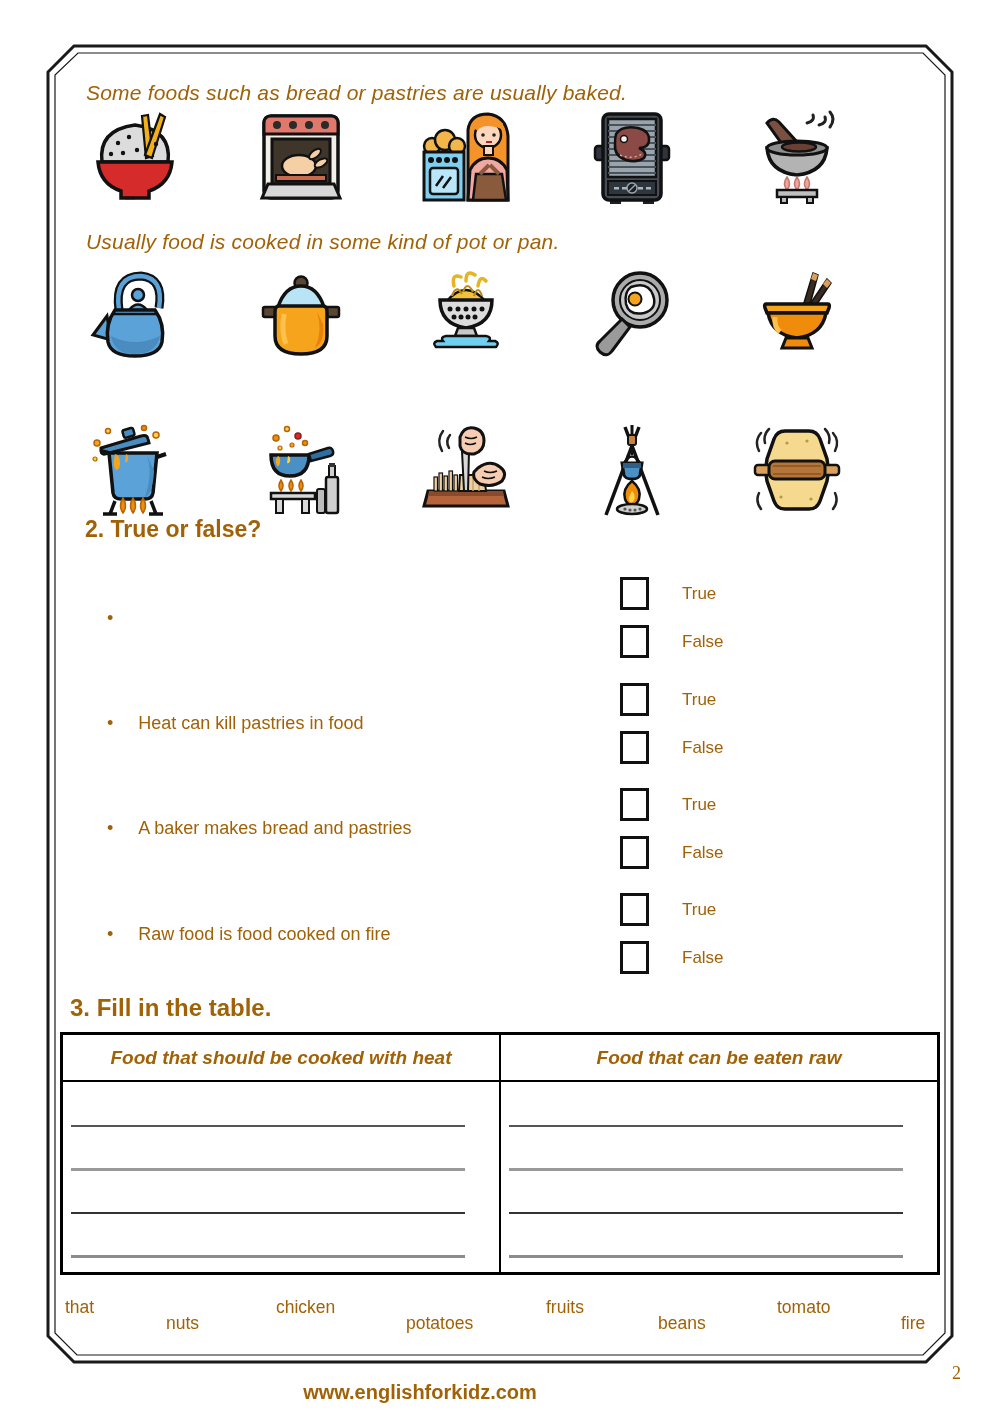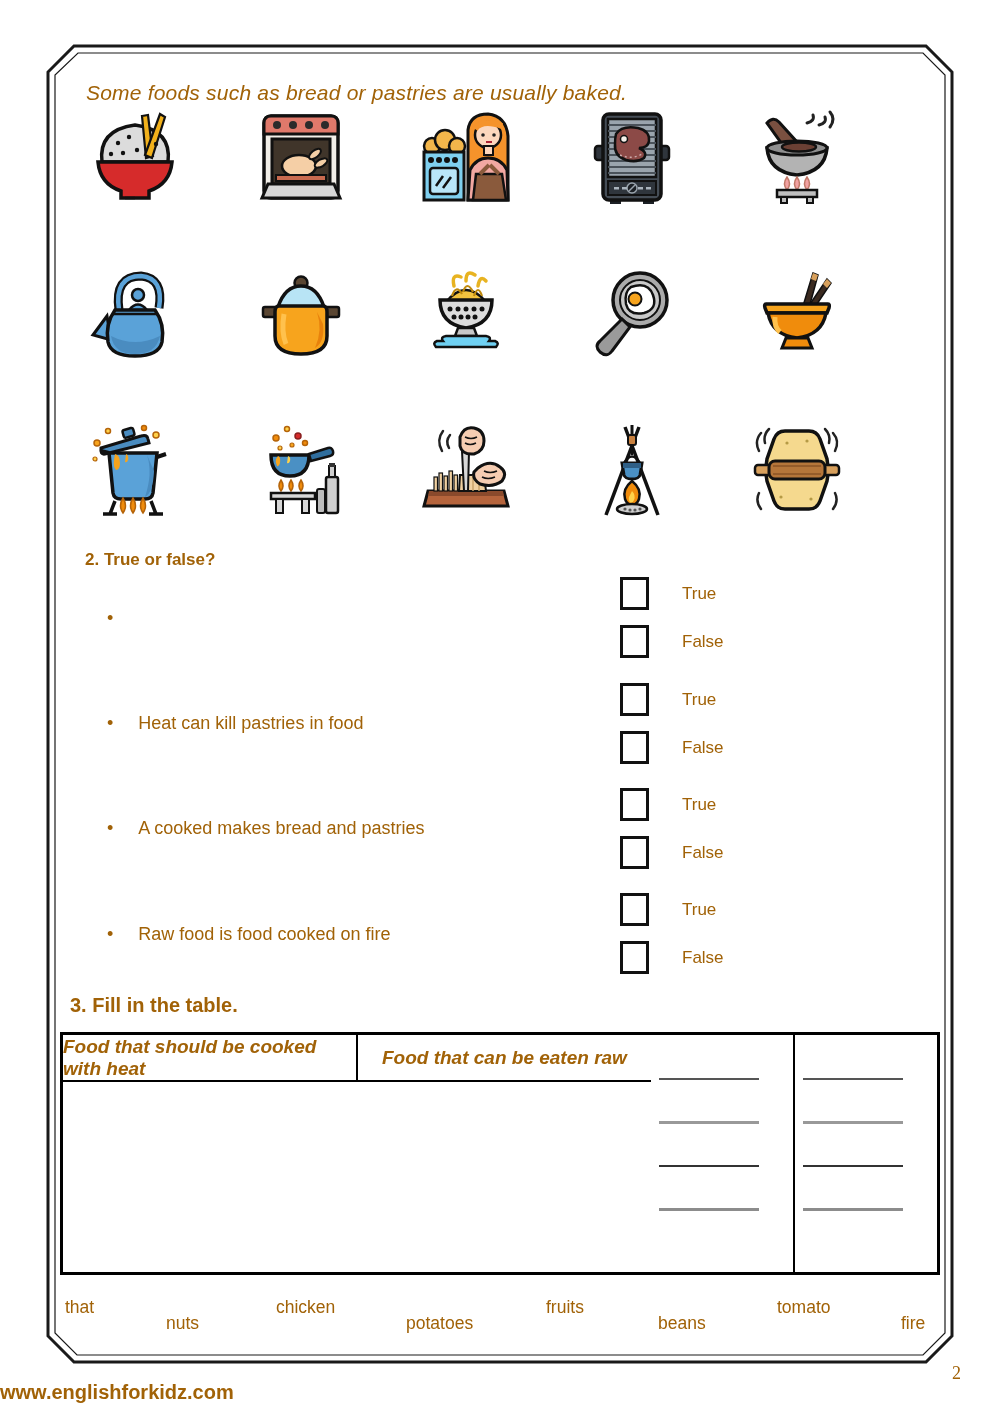--- a/index.html
+++ b/index.html
@@ -3,43 +3,43 @@
 <meta charset="utf-8">
 <style>
   html,body{margin:0;padding:0;background:#ffffff;}
   .page{position:relative;width:1000px;height:1415px;background:#ffffff;
         font-family:"Liberation Sans",sans-serif;color:#a16207;overflow:hidden;}
   .border-svg{position:absolute;left:0;top:0;}
   .sentence{position:absolute;left:86px;font-style:italic;font-size:21px;letter-spacing:.2px;white-space:nowrap;}
   .icon-row{position:absolute;left:85px;width:762px;display:flex;justify-content:space-between;}
   .icon{width:100px;height:100px;display:block;}
   .icon svg{width:100%;height:100%;display:block;}
-  .tf-heading{position:absolute;left:85px;top:550px;font-size:17px;font-weight:bold;margin:0;}
+  .tf-heading{position:absolute;left:85px;top:516px;font-size:23px;font-weight:bold;margin:0;}
   .statement{position:absolute;left:107px;width:505px;display:flex;gap:25px;font-size:18px;line-height:22px;}
   .bullet{flex:0 0 auto;}
   .cb-group{position:absolute;left:620px;}
   .cb-row{display:flex;align-items:center;gap:33px;height:33px;margin-bottom:15px;}
   .checkbox{width:23px;height:27px;border:3px solid #111;background:#fff;display:inline-block;flex:0 0 auto;}
   .cb-label{font-size:17px;}
-  .ft-heading{position:absolute;left:70px;top:994px;font-size:20px;font-weight:bold;margin:0;}
+  .ft-heading{position:absolute;left:70px;top:994px;font-size:24px;font-weight:bold;margin:0;}
   .fill-table{position:absolute;left:60px;top:1032px;width:880px;height:243px;border:3px solid #000;
-              box-sizing:border-box;display:flex;flex-direction:row;background:#fff;}
+              box-sizing:border-box;display:flex;flex-direction:column;background:#fff;}
   .ft-header{display:flex;height:45px;border-bottom:2px solid #000;flex:0 0 auto;}
   .ft-h-cell{flex:1;display:flex;align-items:center;justify-content:center;
              font-weight:bold;font-style:italic;font-size:19px;}
   .ft-h-cell.first{border-right:2px solid #000;}
   .ft-body{flex:1;display:flex;}
   .ft-cell{flex:1;box-sizing:border-box;padding:2px 34px 0 8px;}
   .ft-cell.first{border-right:2px solid #000;}
   .write-line{height:41px;border-bottom:2px solid #555;}
   .write-line:nth-child(2){border-bottom:3px solid #999;}
   .write-line:nth-child(3){border-bottom:2px solid #333;}
   .write-line:nth-child(4){border-bottom:3px solid #8c8c8c;}
   .wb{position:absolute;font-size:17.5px;white-space:nowrap;}
-  .footer{position:absolute;left:0;top:1381px;width:800px;font-weight:bold;font-size:20px;}
+  .footer{position:absolute;left:0;top:1381px;width:800px;text-align:center;font-weight:bold;font-size:20px;padding-left:20px;}
   .page-num{position:absolute;left:952px;top:1363px;font-family:"Liberation Serif",serif;font-size:18px;}
 </style>
 </head>
 <body>
 
 <div class="page">
 
   <svg class="border-svg" width="1000" height="1415" viewBox="0 0 1000 1415">
     <path d="M74,46 L926,46 L952,72 L952,1336 L926,1362 L74,1362 L48,1336 L48,72 Z" fill="none" stroke="#1a1a1a" stroke-width="3"></path>
     <path d="M78,53 L923,53 L945,75 L945,1333 L923,1355 L77,1355 L55,1333 L55,75 Z" fill="none" stroke="#1a1a1a" stroke-width="1.2"></path>
@@ -134,20 +134,21 @@
       <path d="M40,82 Q35,76 40,69 Q45,76 40,82 Z" fill="#f2a2a2" stroke="#c07868" stroke-width="1.5"></path>
       <path d="M50,82 Q45,76 50,69 Q55,76 50,82 Z" fill="#f2a2a2" stroke="#c07868" stroke-width="1.5"></path>
       <path d="M60,82 Q55,76 60,69 Q65,76 60,82 Z" fill="#f2a2a2" stroke="#c07868" stroke-width="1.5"></path>
       <rect x="30" y="82" width="40" height="7" fill="#c0c0c0" stroke="#111" stroke-width="2.5"></rect>
       <rect x="34" y="89" width="6" height="6" fill="#c0c0c0" stroke="#111" stroke-width="2"></rect>
       <rect x="60" y="89" width="6" height="6" fill="#c0c0c0" stroke="#111" stroke-width="2"></rect>
     </svg>
       </span>
   </div>
 
+  <div class="sentence" style="top:230px">Usually food is cooked in some kind of pot or pan.</div>
   <div class="icon-row" style="top:266px">
     <span class="icon">
         <svg viewBox="0 0 100 100">
       <path d="M34,44 Q29,10 56,10 Q79,12 74,42" fill="none" stroke="#111" stroke-width="9"></path>
       <path d="M34,44 Q29,10 56,10 Q79,12 74,42" fill="none" stroke="#5aa2d8" stroke-width="4.5"></path>
       <circle cx="53" cy="29" r="6" fill="#5aa2d8" stroke="#111" stroke-width="2.5"></circle>
       <path d="M44,44 Q53,33 62,44 Z" fill="#5aa2d8" stroke="#111" stroke-width="2.5"></path>
       <path d="M22,50 L8,69 L26,74 Z" fill="#5aa2d8" stroke="#111" stroke-width="3"></path>
       <path d="M30,44 L70,44 Q80,58 77,76 Q74,90 50,90 Q26,90 23,76 Q20,58 30,44 Z" fill="#5aa2d8" stroke="#111" stroke-width="3.5"></path>
       <path d="M26,70 Q50,82 75,70 Q71,88 50,88 Q29,88 26,70 Z" fill="#4a8cc0"></path>
@@ -336,21 +337,21 @@
       <span class="cb-label">True</span>
     </div>
     <div class="cb-row">
       <span class="checkbox"></span>
       <span class="cb-label">False</span>
     </div>
   </div>
 
   <div class="statement" style="top:817px">
     <span class="bullet">•</span>
-    <span>A cooked makes bread and pastries</span>
+    <span>A baker makes bread and pastries</span>
   </div>
   <div class="cb-group" style="top:788px">
     <div class="cb-row">
       <span class="checkbox"></span>
       <span class="cb-label">True</span>
     </div>
     <div class="cb-row">
       <span class="checkbox"></span>
       <span class="cb-label">False</span>
     </div>

